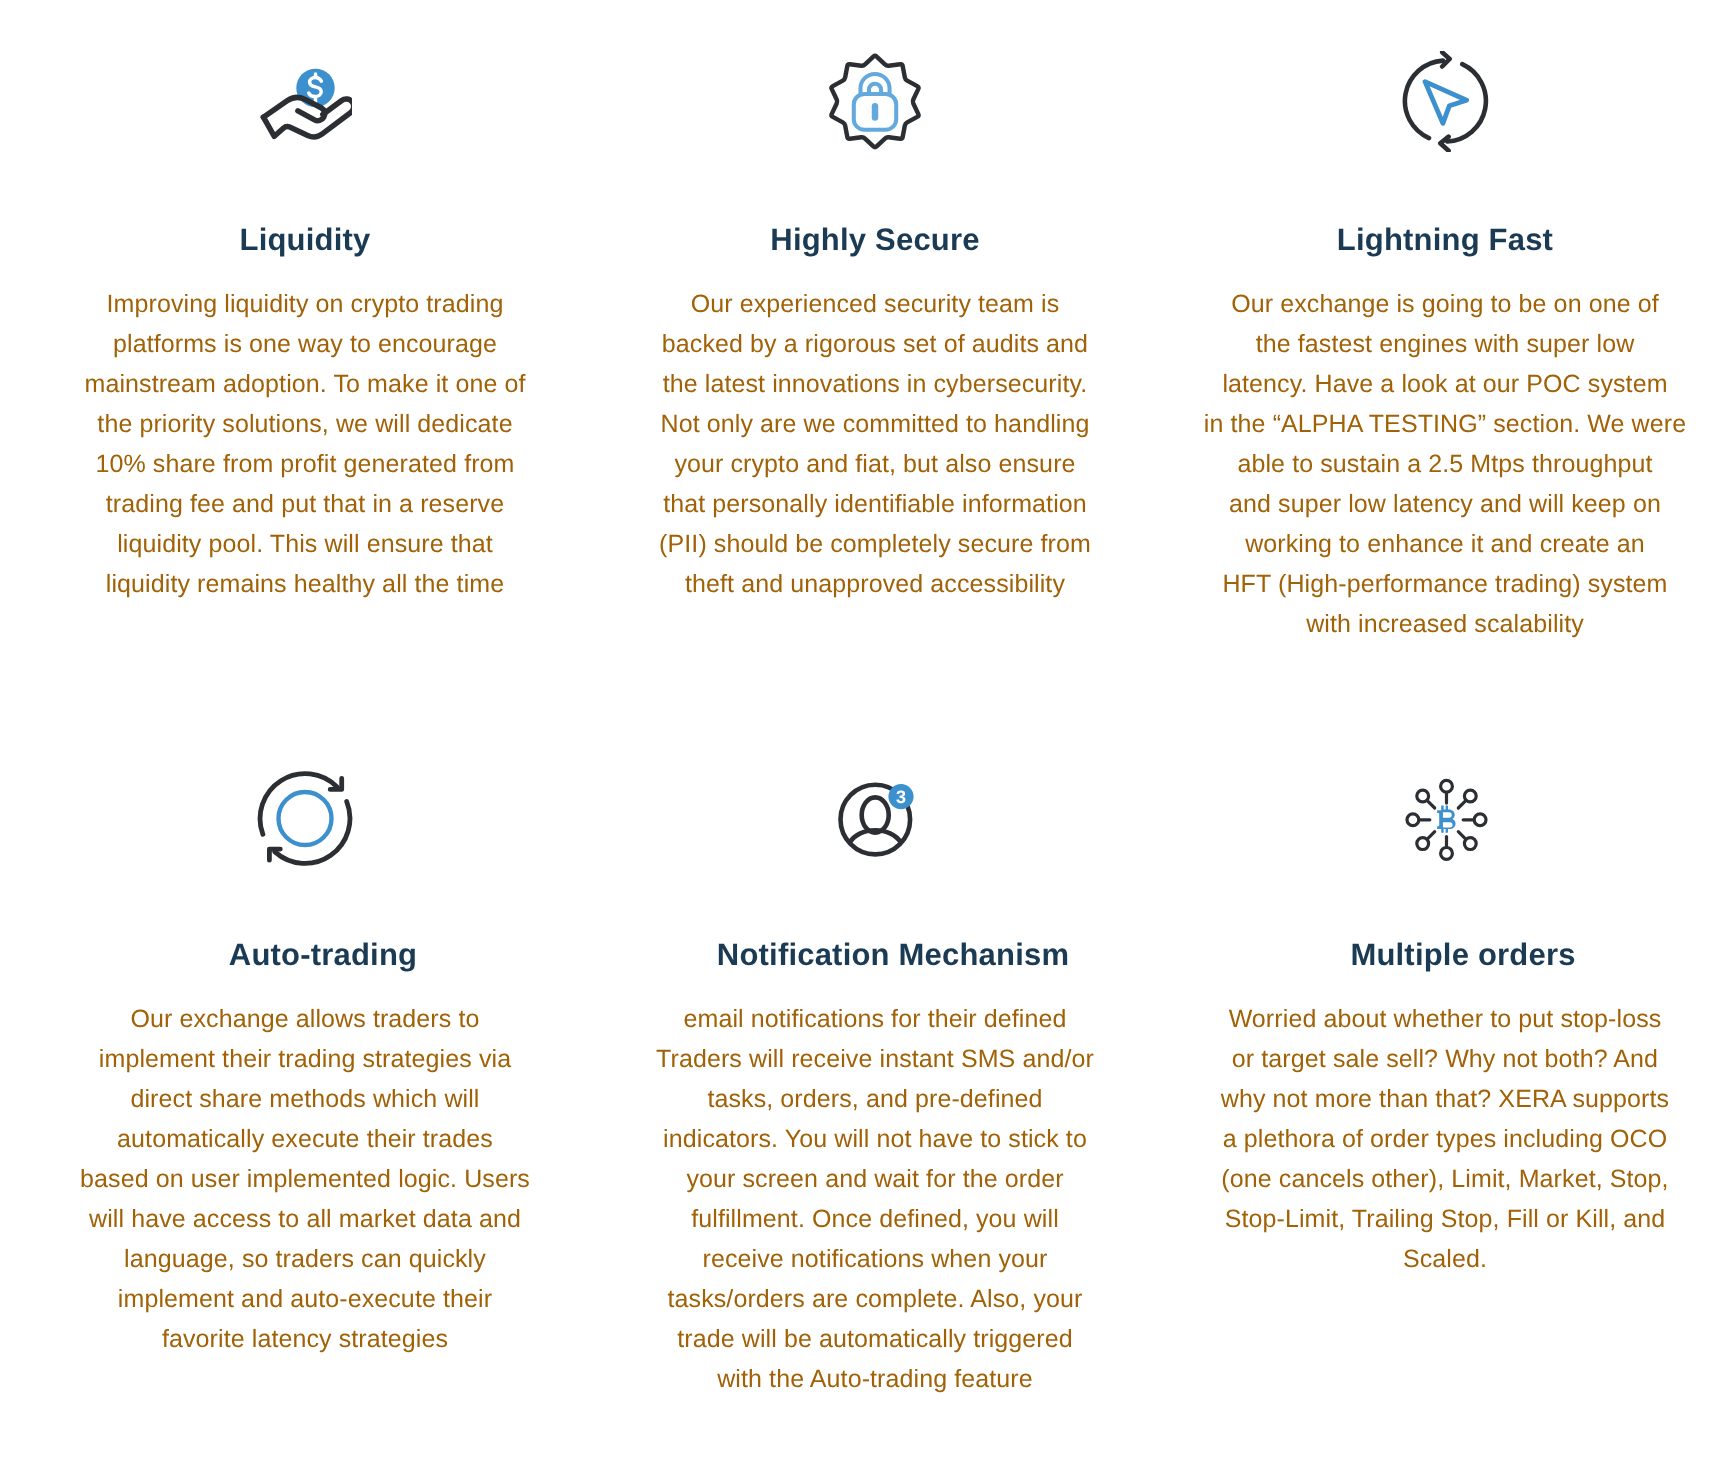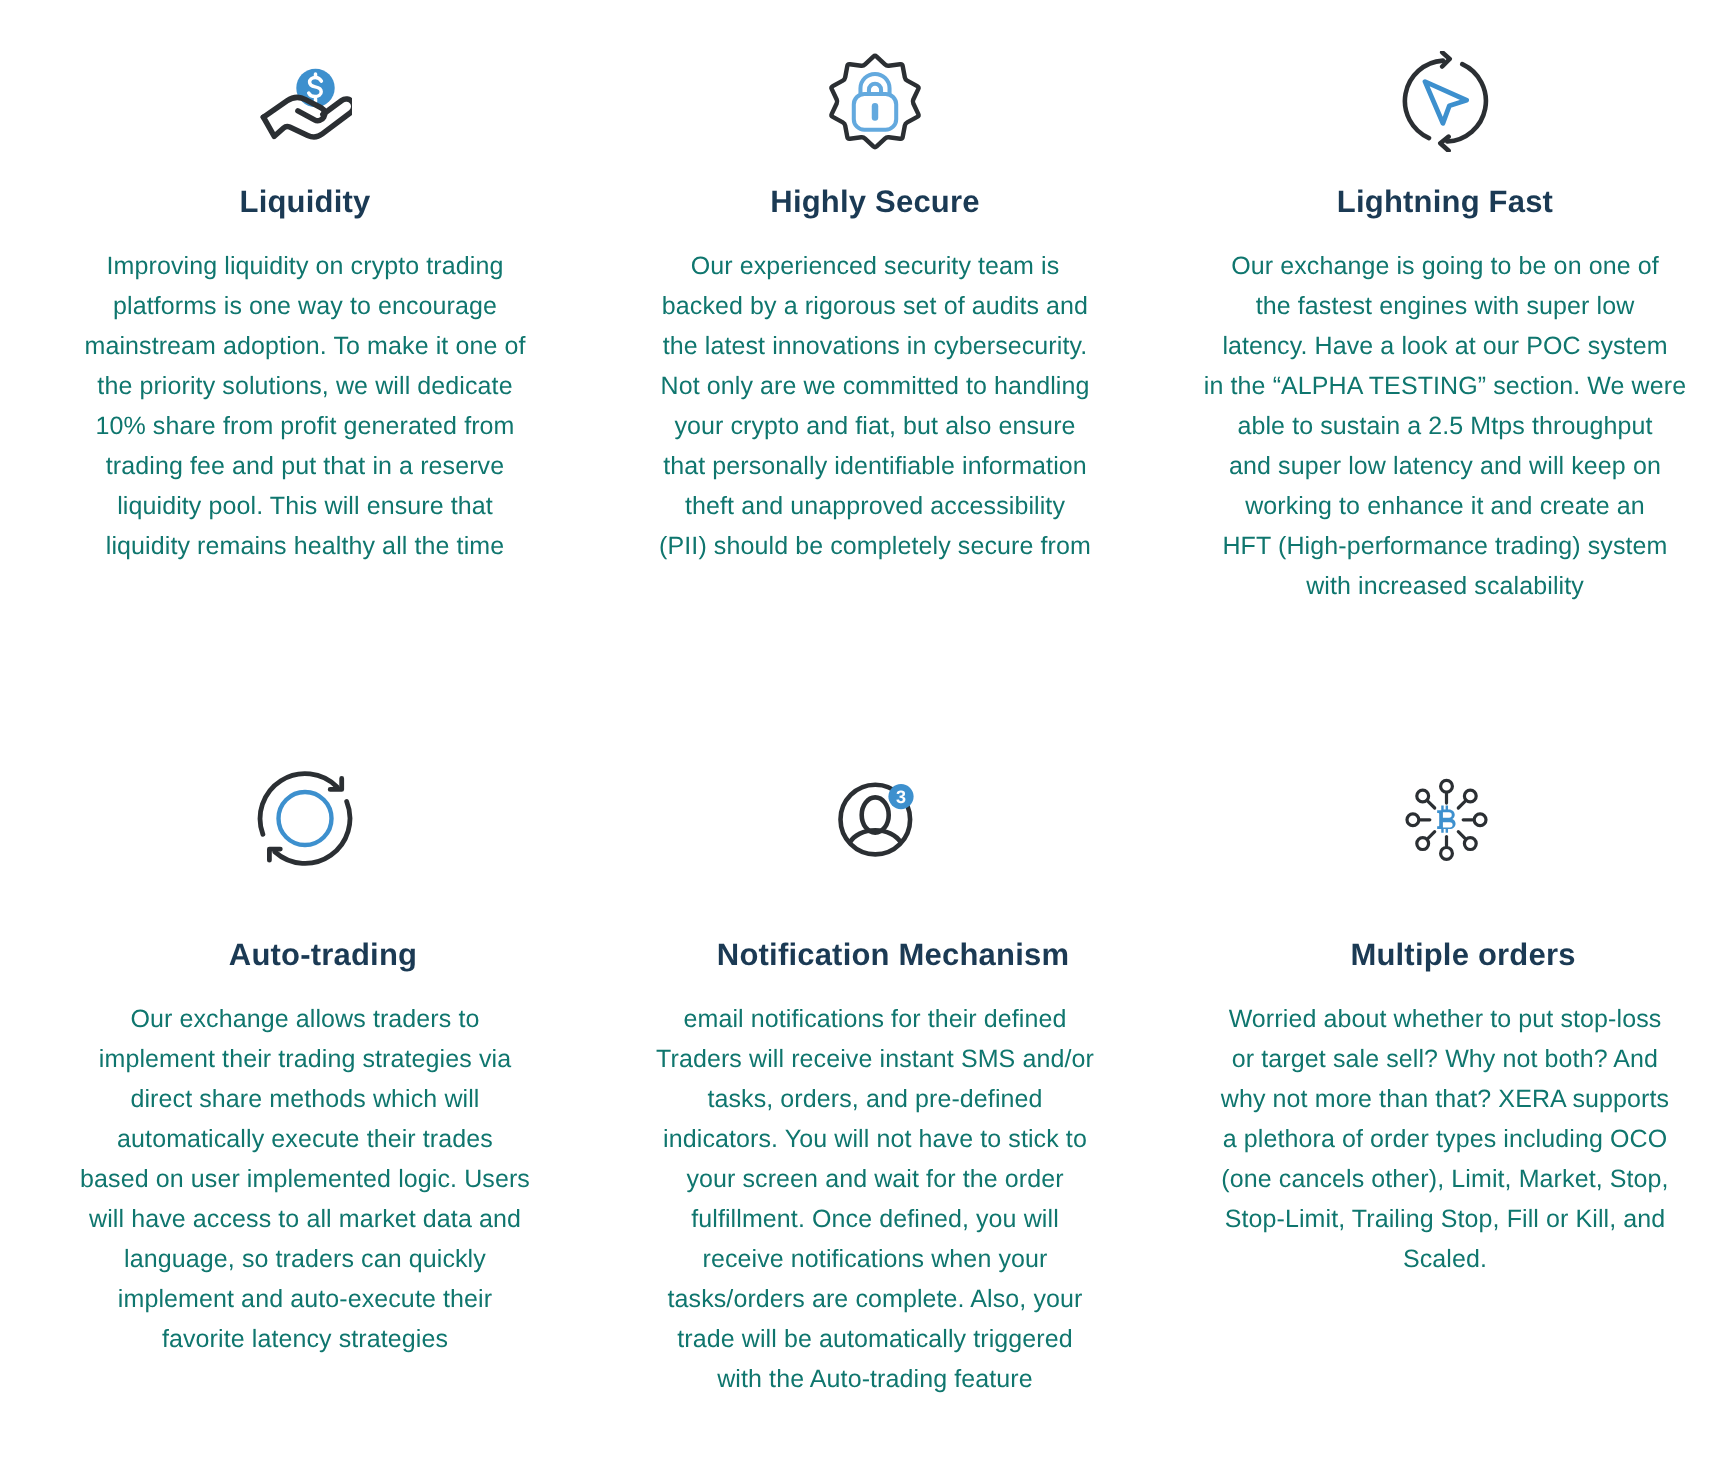--- a/index.html
+++ b/index.html
@@ -39,28 +39,28 @@
   .feature-card-multiple-orders svg { margin-left: 2px; }
   .feature-card-liquidity .feature-icon { padding-bottom: 8px; }
   .feature-card-lightning-fast .feature-icon { position: relative; top: 2px; }
   .feature-card-highly-secure .feature-icon { position: relative; top: 3px; }
   .feature-title {
     font-size: 31px;
     font-weight: bold;
     color: #1b3a54;
     letter-spacing: 0.2px;
     line-height: 40px;
-    margin-top: 32px;
+    margin-top: 70px;
     white-space: nowrap;
   }
   .row2 .feature-title { margin-top: 50px; margin-left: 36px; }
   .feature-desc {
     font-size: 25px;
     font-weight: 400;
-    color: #0f766e;
+    color: #a16207;
     line-height: 40px;
     text-align: center;
     margin-top: 24px;
     letter-spacing: 0.1px;
   }
   .feature-desc .desc-line { display: block; white-space: nowrap; }
 </style>
 </head>
 <body>
 
@@ -106,22 +106,22 @@
       </svg>
     </div>
     <h3 class="feature-title">Highly Secure</h3>
     <p class="feature-desc">
         <span class="desc-line">Our experienced security team is</span>
         <span class="desc-line">backed by a rigorous set of audits and</span>
         <span class="desc-line">the latest innovations in cybersecurity.</span>
         <span class="desc-line">Not only are we committed to handling</span>
         <span class="desc-line">your crypto and fiat, but also ensure</span>
         <span class="desc-line">that personally identifiable information</span>
+        <span class="desc-line">(PII) should be completely secure from</span>
         <span class="desc-line">theft and unapproved accessibility</span>
-        <span class="desc-line">(PII) should be completely secure from</span>
     </p>
   </div>
   <div class="feature-card row1 feature-card-lightning-fast">
     <div class="feature-icon">
       <svg width="88" height="101" viewBox="0 0 88 101" fill="none">
         <g stroke="#2b2f33" stroke-width="4.6" stroke-linecap="round" stroke-linejoin="round" fill="none">
           <path d="M41.93 9.58 A40.5 40.5 0 0 0 27.99 87.03"></path>
           <path d="M61.26 13.18 A40.5 40.5 0 0 1 46.24 90.46"></path>
           <path d="M41.2 1.3 L48.7 7.9 L41.2 15.5"></path>
           <path d="M47.6 85.6 L39.3 92.2 L47.6 99.8"></path>

